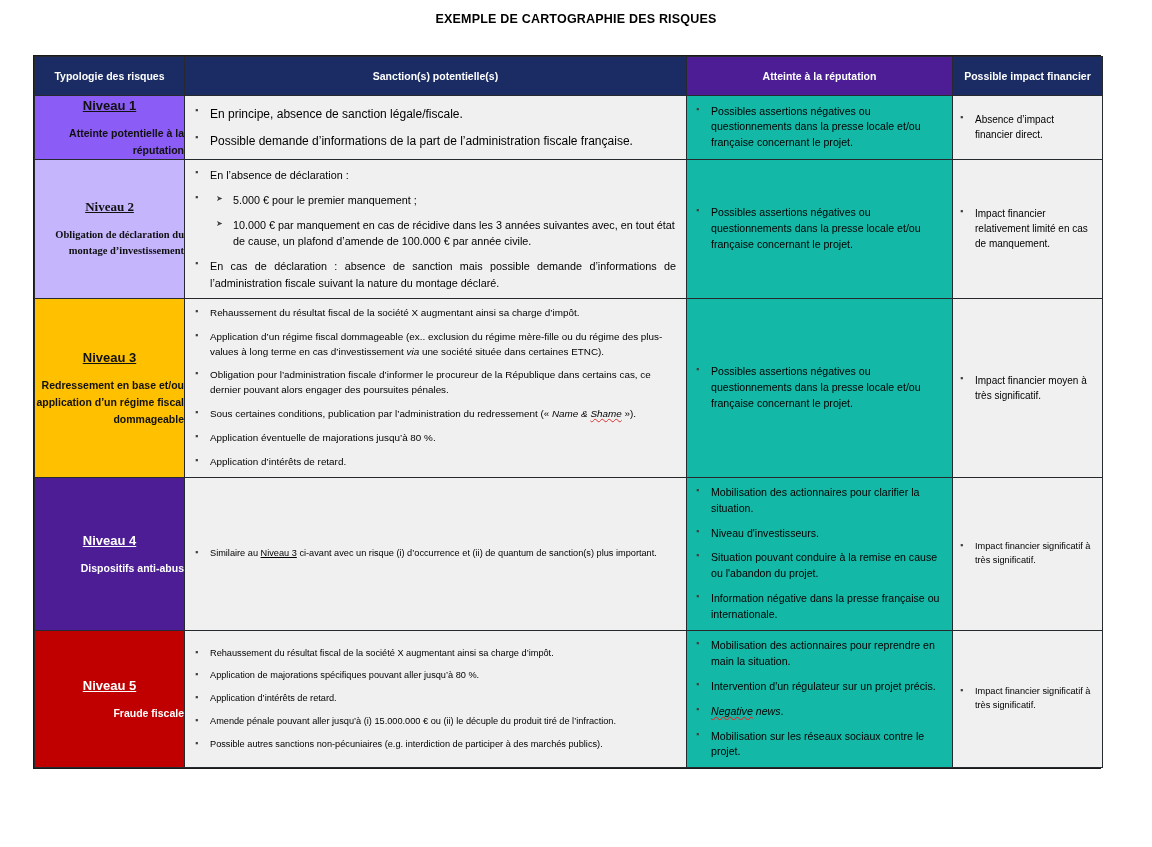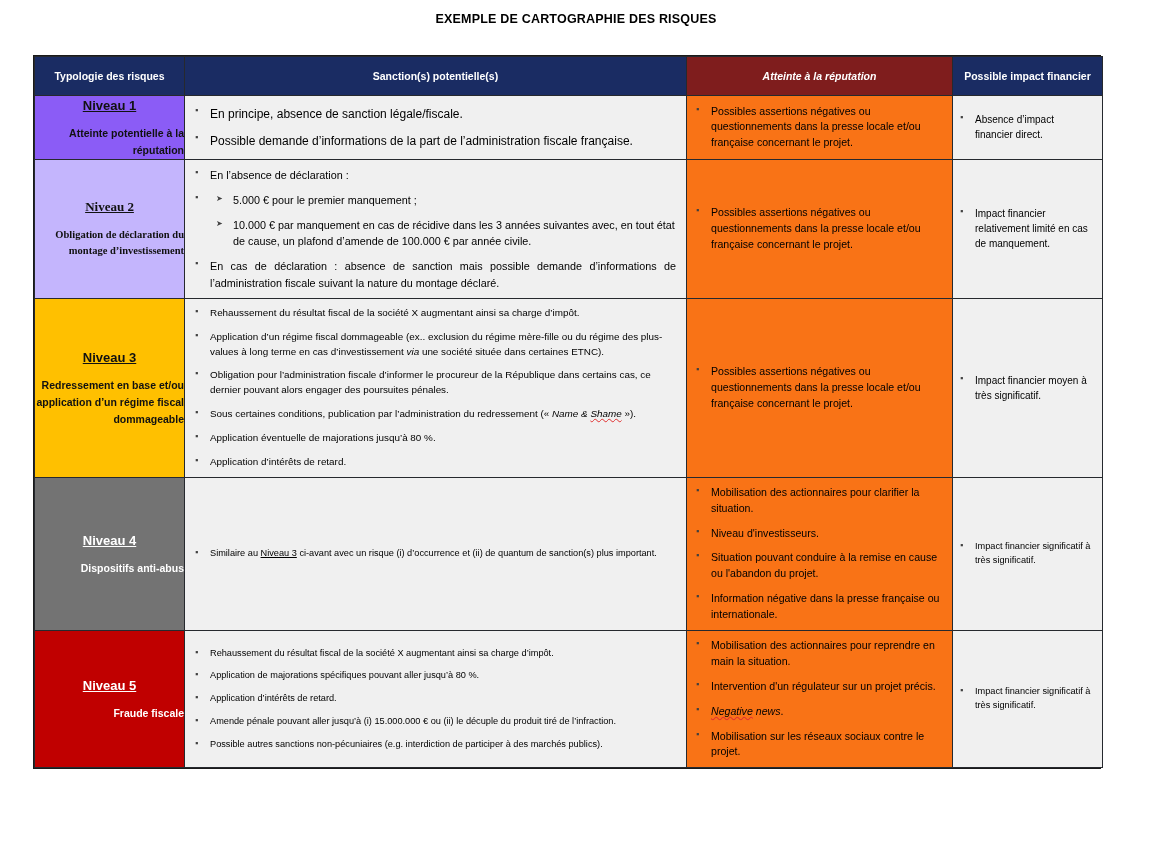--- a/index.html
+++ b/index.html
@@ -66,21 +66,21 @@
   thead th {
     height: 38px;
     color: #ffffff;
     font-size: 10.5px;
     font-weight: bold;
     text-align: center;
     line-height: 1.35;
     padding: 3px 6px;
   }
   th.h-navy { background: #1a2c63; }
-  th.h-grey { background: #7f1d1d; color: #ffffff; font-style: italic; }
+  th.h-grey { background: #4c1d95; color: #ffffff; }
 
   
   td.level {
     text-align: center;
     padding: 8px 7px;
     line-height: 1.55;
   }
   .level-name {
     font-size: 13px;
     font-weight: bold;
@@ -91,29 +91,29 @@
   .level-desc {
     font-size: 10.5px;
     font-weight: bold;
     display: block;
     line-height: 1.6;
     text-align: right;
   }
   .lvl-green  { background: #8b5cf6; color: #111111; }
   .lvl-yellow { background: #c4b5fd; color: #111111; font-family: Liberation Serif, serif; }
   .lvl-orange { background: #ffc000; color: #111111; }
-  .lvl-red    { background: #737373; color: #ffffff; }
+  .lvl-red    { background: #4c1d95; color: #ffffff; }
   .lvl-darkred{ background: #c00000; color: #ffffff; }
 
   .lvl-red .level-name,
   .lvl-darkred .level-name { color: #ffffff; }
 
   
   td.sanction { background: #f0f0f0; }
-  td.reputation { background: #f97316; }
+  td.reputation { background: #14b8a6; }
   td.financial { background: #f0f0f0; }
 
   ul.bullets {
     list-style: none;
     margin: 0;
     padding: 7px 10px 7px 9px;
   }
   ul.bullets.sub {
     padding: 0 0 0 22px;
     margin: 0;

